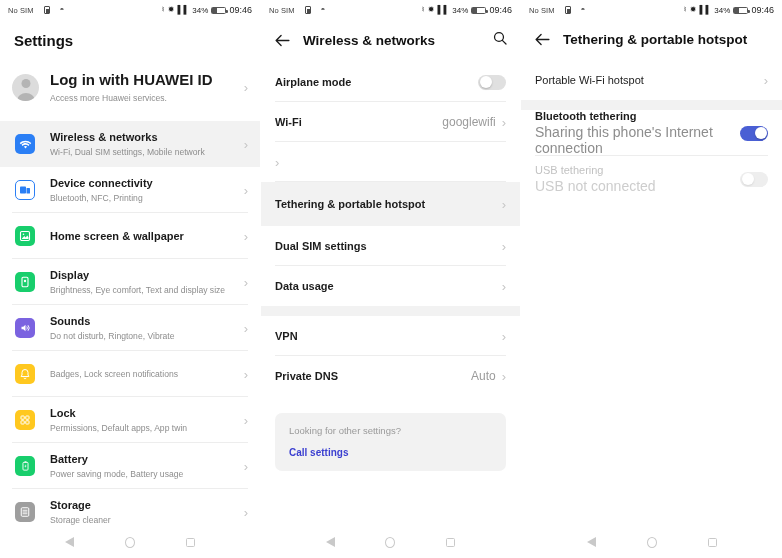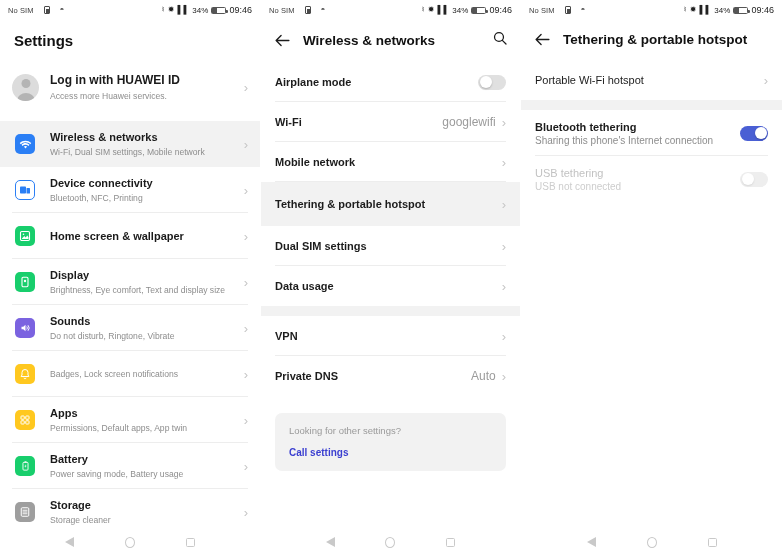--- a/index.html
+++ b/index.html
@@ -95,21 +95,21 @@
   
   .prow {
     display: flex; align-items: center;
     padding: 0 14px; min-height: 40px; position: relative;
     background: #fff;
   }
   .prow.hl { background: #f2f2f2; }
   .prow .sep { position: absolute; left: 14px; right: 14px; bottom: 0; height: 1px; background: #ededed; }
   .prow .p-title { font-size: 11px; color: #1c1c1c; font-weight: normal; }
   .prow .p-title.b { font-weight: bold; }
-  .prow .p-sub { font-size: 10px; color: #8d8d8d; margin-top: 2px; }
+  .prow .p-sub { font-size: 14px; color: #8d8d8d; margin-top: 2px; }
   .prow .p-txt { flex: 1 1 auto; min-width: 0; }
   .prow .p-val { font-size: 12px; color: #9b9b9b; margin-right: 6px; }
   .prow.dim .p-title { color: #c2c2c2; }
   .prow.dim .p-sub { color: #cdcdcd; }
   .prow.two { min-height: 46px; }
 
   .band { height: 10px; background: #f2f2f2; }
   .gap { height: 9px; background: #fff; }
 
   
@@ -146,21 +146,21 @@
     transform: translateX(-50%);
     width: 9px; height: 9px; border-radius: 50%; background: #b4b4b4;
   }
   .avatar::after {
     content: ""; position: absolute; left: 50%; bottom: -5px;
     transform: translateX(-50%);
     width: 17px; height: 13px; border-radius: 50% 50% 0 0; background: #b4b4b4;
   }
   .row.acct { padding-left: 12px; min-height: 50px; }
   .row.acct .r-ico { flex: 0 0 27px; margin-right: 11px; }
-  .row.acct .r-title { font-size: 12px; }
+  .row.acct .r-title { font-size: 15px; }
 
   
   .appico {
     width: 20px; height: 20px; border-radius: 5px;
     display: flex; align-items: center; justify-content: center;
     color: #fff; font-size: 11px; line-height: 1;
   }
   .appico svg { display: block; }
 
   
@@ -321,21 +321,21 @@
           <div class="appico" style="background:#ffc81f">
             <svg width="12" height="12" viewBox="0 0 24 24">
               <rect x="4" y="4" width="6.5" height="6.5" rx="1.2" fill="none" stroke="#fff" stroke-width="2"></rect>
               <rect x="13.5" y="4" width="6.5" height="6.5" rx="1.2" fill="none" stroke="#fff" stroke-width="2"></rect>
               <rect x="4" y="13.5" width="6.5" height="6.5" rx="1.2" fill="none" stroke="#fff" stroke-width="2"></rect>
               <rect x="13.5" y="13.5" width="6.5" height="6.5" rx="1.2" fill="none" stroke="#fff" stroke-width="2"></rect>
             </svg>
           </div>
         </div>
         <div class="r-txt">
-          <div class="r-title">Apps</div>
+          <div class="r-title">Lock</div>
           <div class="r-sub">Permissions, Default apps, App twin</div>
         </div>
         <div class="chev">›</div>
         <div class="sep"></div>
       </div>
 
       <div class="row tall">
         <div class="r-ico">
           <div class="appico" style="background:#18ce6c">
             <svg width="11" height="12" viewBox="0 0 24 24">
@@ -429,23 +429,20 @@
       <div class="prow">
         <div class="p-txt">
           <div class="p-title b">Wi-Fi</div>
         </div>
         <div class="p-val">googlewifi</div>
         <div class="chev">›</div>
         <div class="sep"></div>
       </div>
 
       <div class="prow">
-        <div class="p-txt">
-          <div class="p-title b">Mobile network</div>
-        </div>
         <div class="chev">›</div>
         <div class="sep"></div>
       </div>
 
       <div class="prow hl nosep" style="min-height:44px">
         <div class="p-txt">
           <div class="p-title b">Tethering &amp; portable hotspot</div>
         </div>
         <div class="chev">›</div>
       </div>

